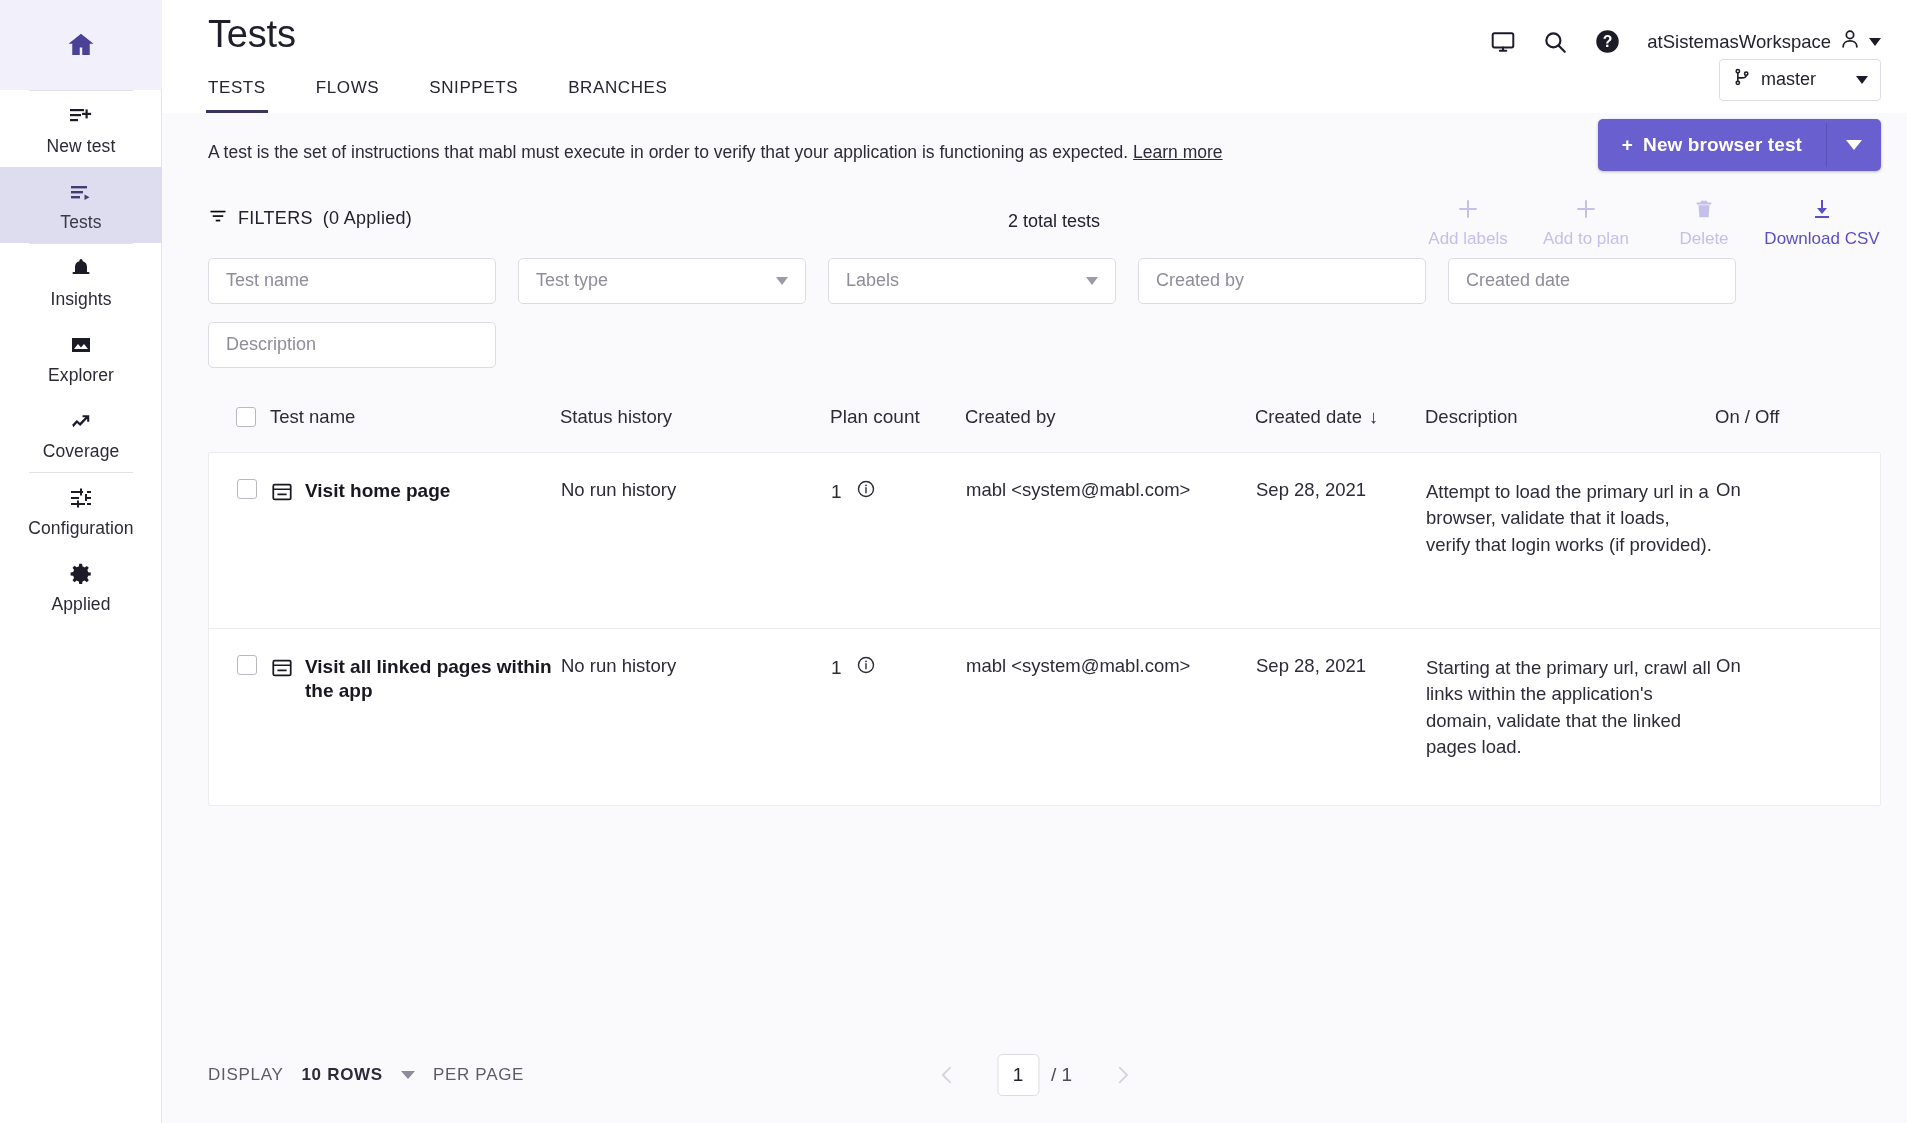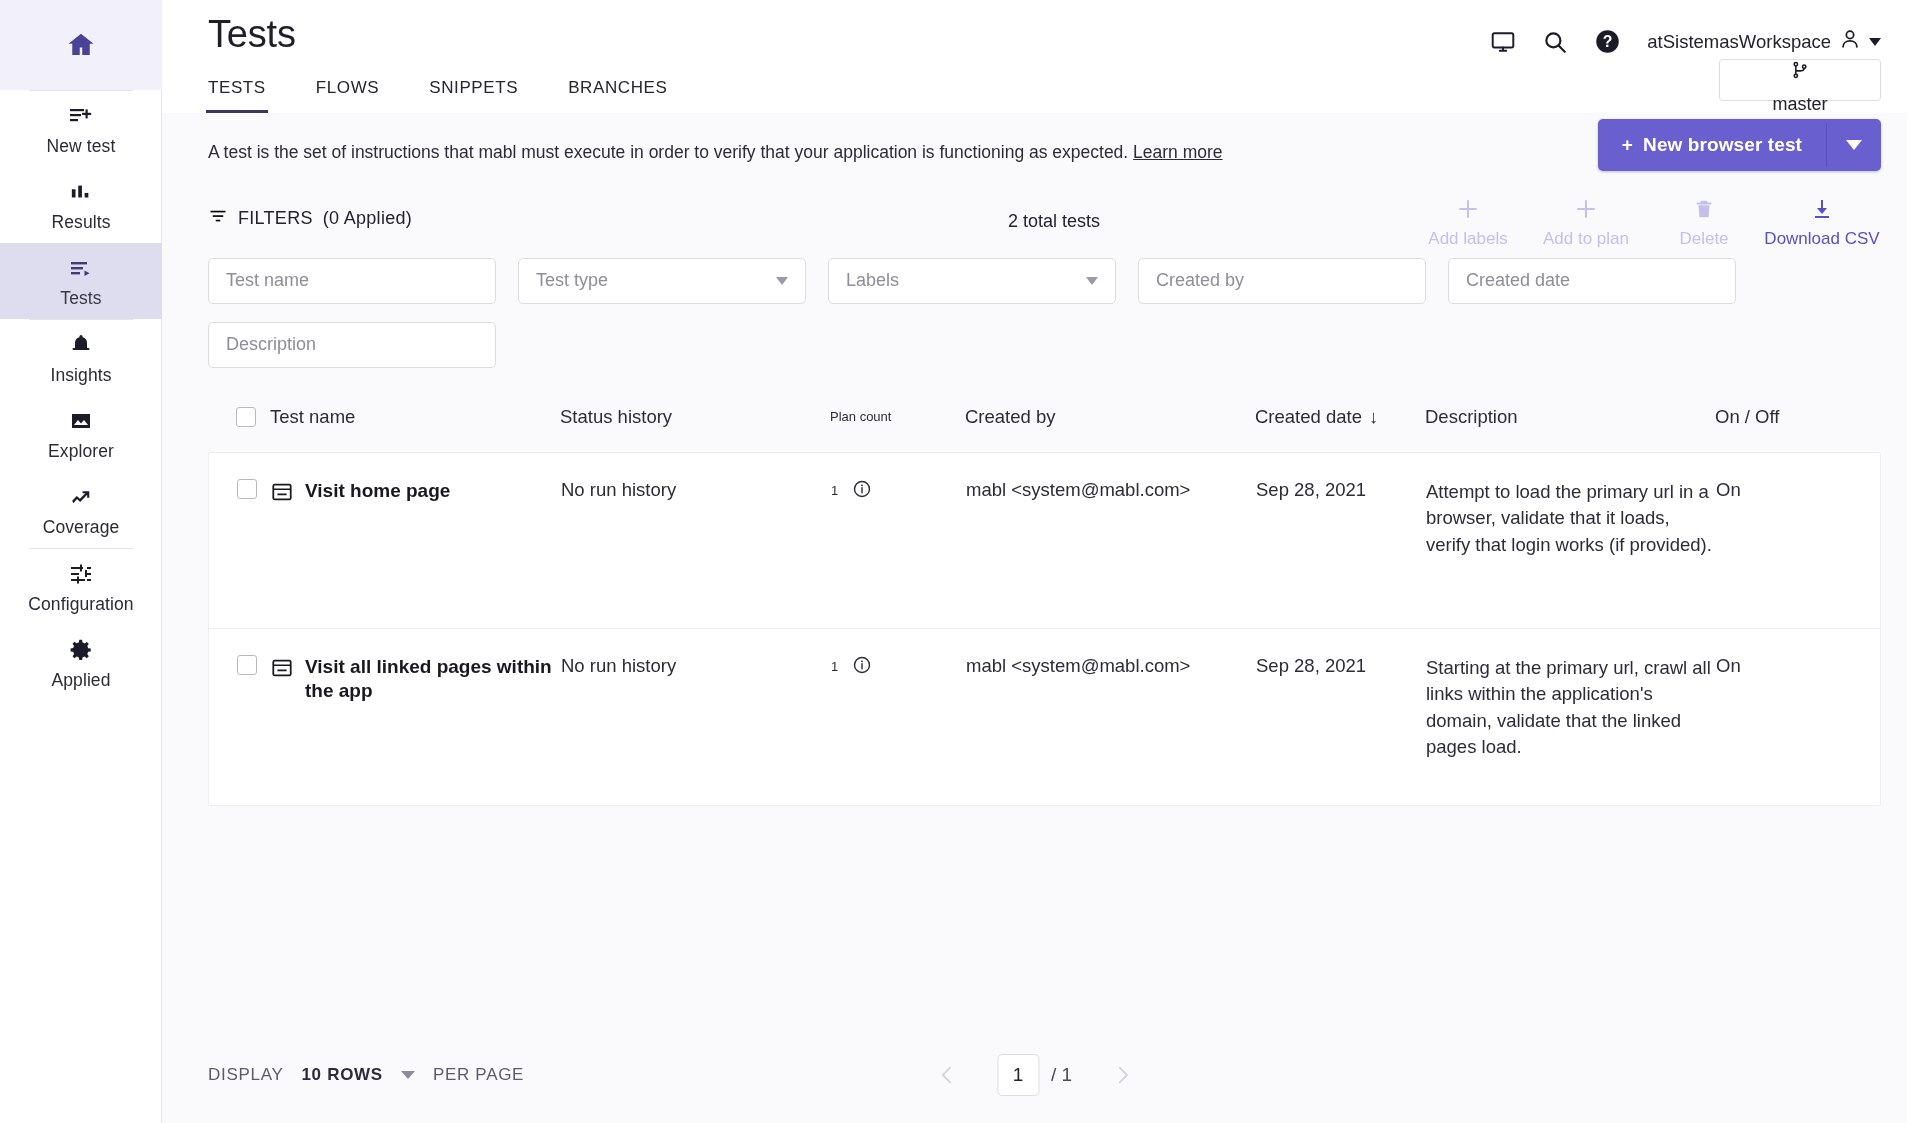--- a/index.html
+++ b/index.html
@@ -136,21 +136,20 @@
     border: 1px solid #dcdce2;
     border-radius: 4px;
     background: #fff;
     display: flex;
     align-items: center;
     padding: 0 12px;
     gap: 9px;
     cursor: pointer;
     font-size: 18px;
     color: #22222e;
-    flex-direction: column;
   }
   .branch-select .caret-small {
     margin-left: auto;
     width: 0; height: 0;
     border-left: 6px solid transparent;
     border-right: 6px solid transparent;
     border-top: 8px solid #1c1c28;
   }
 
   
@@ -317,21 +316,21 @@
   }
   .c-name { width: 290px; display: flex; align-items: flex-start; gap: 12px; }
   .c-name .tname {
     font-size: 19px;
     font-weight: bold;
     color: #18181f;
     line-height: 1.25;
     cursor: pointer;
   }
   .c-status { width: 270px; font-size: 18.5px; color: #2c2c38; }
-  .c-plan { width: 135px; display: flex; align-items: center; gap: 14px; font-size: 13px; color: #2c2c38; }
+  .c-plan { width: 135px; display: flex; align-items: center; gap: 14px; font-size: 19px; color: #2c2c38; }
   .c-by { width: 290px; font-size: 18.5px; color: #2c2c38; }
   .c-date { width: 170px; font-size: 18.5px; color: #2c2c38; }
   .c-desc { width: 290px; font-size: 18.5px; color: #2c2c38; line-height: 1.42; }
   .c-onoff { width: 120px; font-size: 18.5px; color: #2c2c38; }
   .h-check { width: 62px; padding-left: 28px; display:flex; }
   .sort-arrow { margin-left: 7px; }
 
   .tbl-icon { flex: 0 0 22px; margin-top: 2px; }
 
   
@@ -404,30 +403,20 @@
           <rect x="1" y="5" width="14" height="2.2"></rect>
           <rect x="1" y="10" width="11" height="2.2"></rect>
           <rect x="1" y="15" width="8" height="2.2"></rect>
           <rect x="16.5" y="5.4" width="2.2" height="9"></rect>
           <rect x="13.1" y="8.8" width="9" height="2.2"></rect>
         </svg>
     </span>
     <span class="nav-label">New test</span>
   </div>
 
-  <div class="nav-item regular">
-    <span class="nav-icon">
-      <svg width="26" height="22" viewBox="0 0 24 24">
-          <rect x="2" y="9" width="4" height="9"></rect>
-          <rect x="9" y="5" width="4" height="13"></rect>
-          <rect x="16" y="13" width="4" height="5"></rect>
-        </svg>
-    </span>
-    <span class="nav-label">Results</span>
-  </div>
 
 
   <div class="nav-item regular active">
     <span class="nav-icon">
       <svg width="28" height="24" viewBox="0 0 24 24">
           <rect x="2" y="6" width="16" height="2.4"></rect>
           <rect x="2" y="11" width="12" height="2.4"></rect>
           <rect x="2" y="16" width="9" height="2.4"></rect>
           <path d="M15.5 14.5l5 2.8-5 2.8z"></path>
         </svg>

